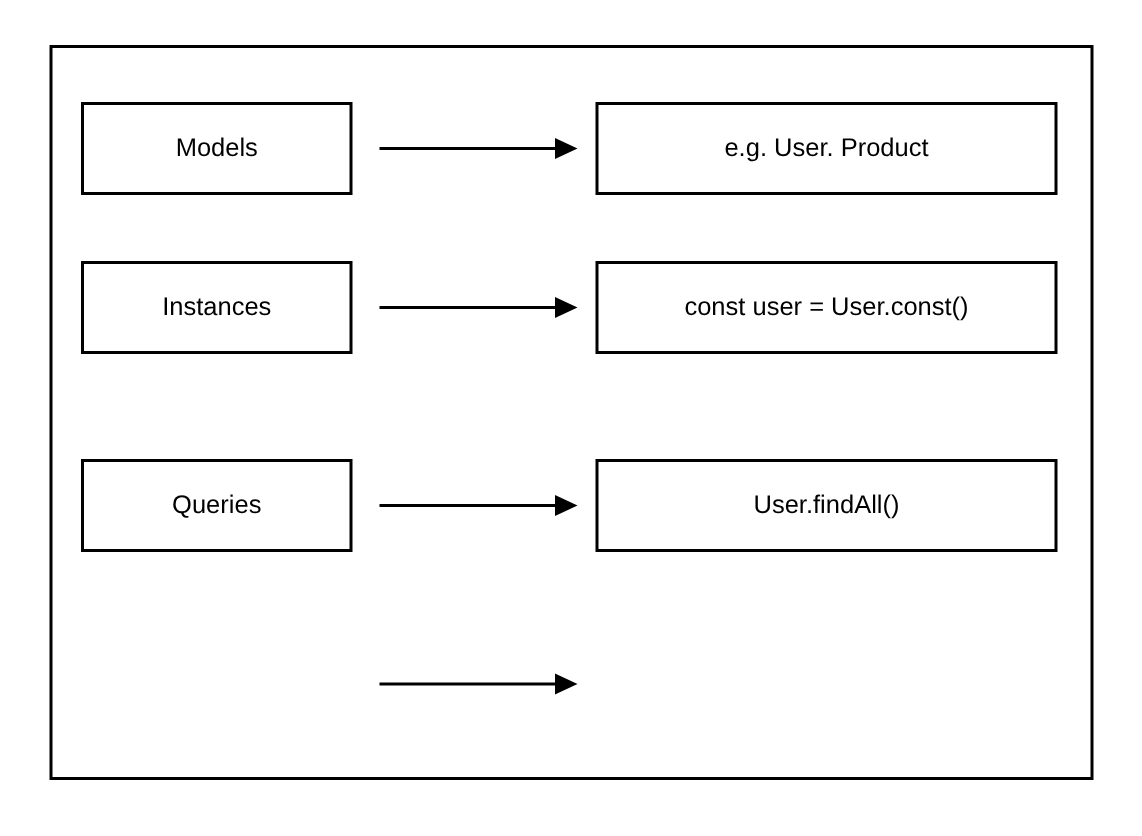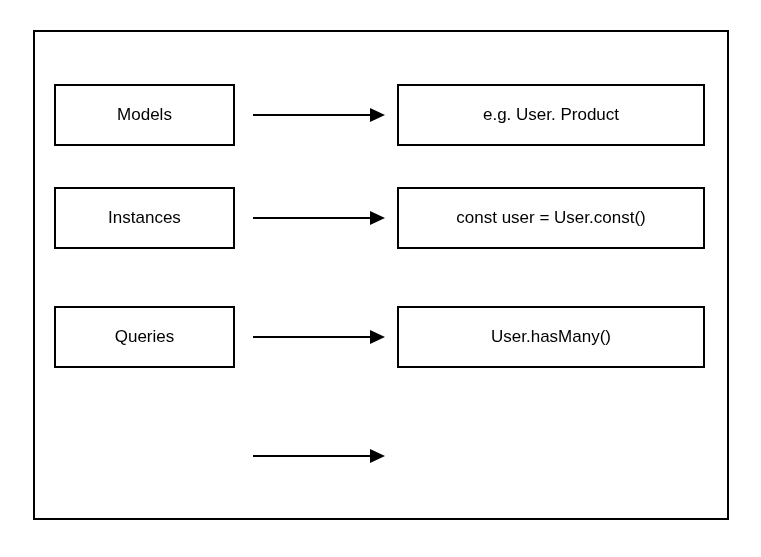--- a/index.html
+++ b/index.html
@@ -22,22 +22,22 @@
     height: 490px;
     border: 2px solid #000000;
     background: #ffffff;
   }
   .row {
     position: absolute;
     left: 0;
     width: 761px;
     height: 62px;
   }
-  .row-1 { top: 84px; }
-  .row-2 { top: 187px; }
+  .row-1 { top: 68px; }
+  .row-2 { top: 174px; }
   .row-3 { top: 306px; }
   .row-4 { top: 425px; }
   .box {
     position: absolute;
     top: 0;
     height: 62px;
     border: 2px solid #000000;
     background: #ffffff;
     display: flex;
     align-items: center;
@@ -98,21 +98,21 @@
 
   <div class="row row-3">
     <div class="box concept-box">
       <span>Queries</span>
     </div>
     <svg class="arrow" viewBox="0 0 138 20" xmlns="http://www.w3.org/2000/svg">
       <line x1="3" y1="10" x2="121" y2="10" stroke="#000000" stroke-width="2"></line>
       <polygon points="120,3 135,10 120,17" fill="#000000"></polygon>
     </svg>
     <div class="box example-box">
-      <span>User.hasMany()</span>
+      <span>User.findAll()</span>
     </div>
   </div>
 
   <div class="row row-4">
     <svg class="arrow" viewBox="0 0 138 20" xmlns="http://www.w3.org/2000/svg">
       <line x1="3" y1="10" x2="121" y2="10" stroke="#000000" stroke-width="2"></line>
       <polygon points="120,3 135,10 120,17" fill="#000000"></polygon>
     </svg>
   </div>
 </div>

